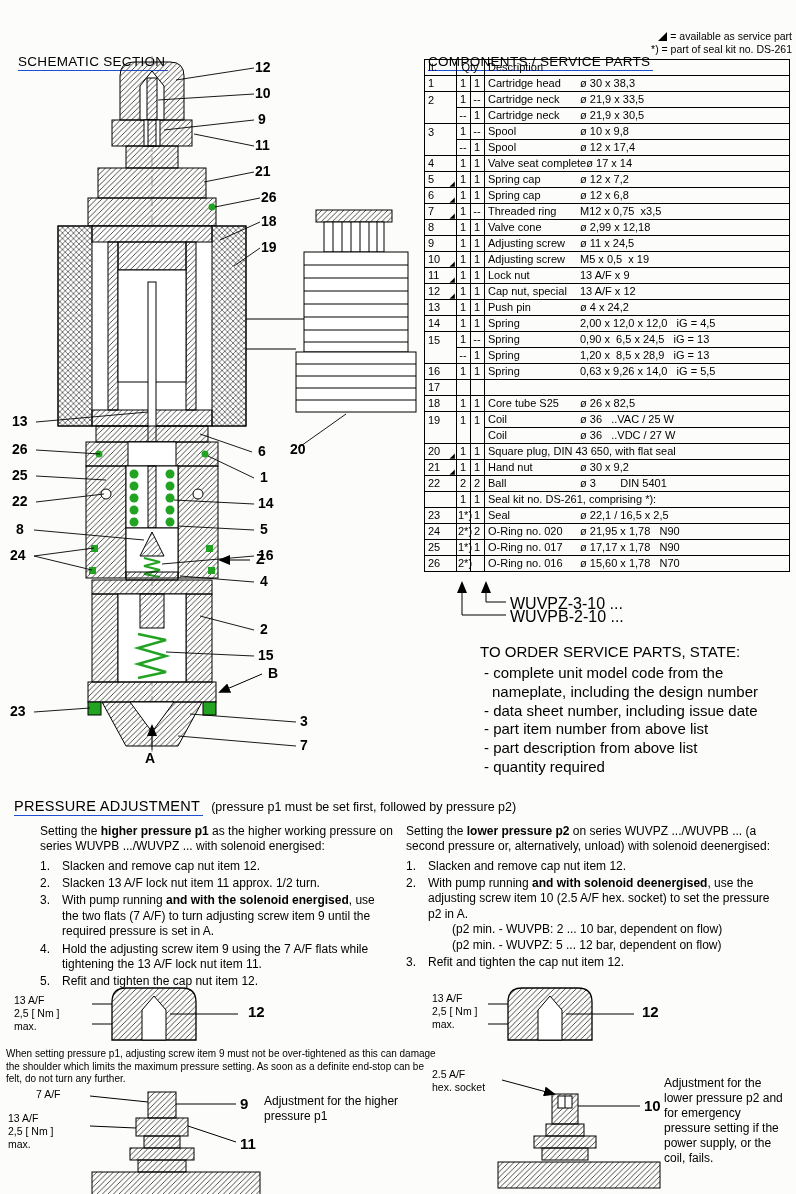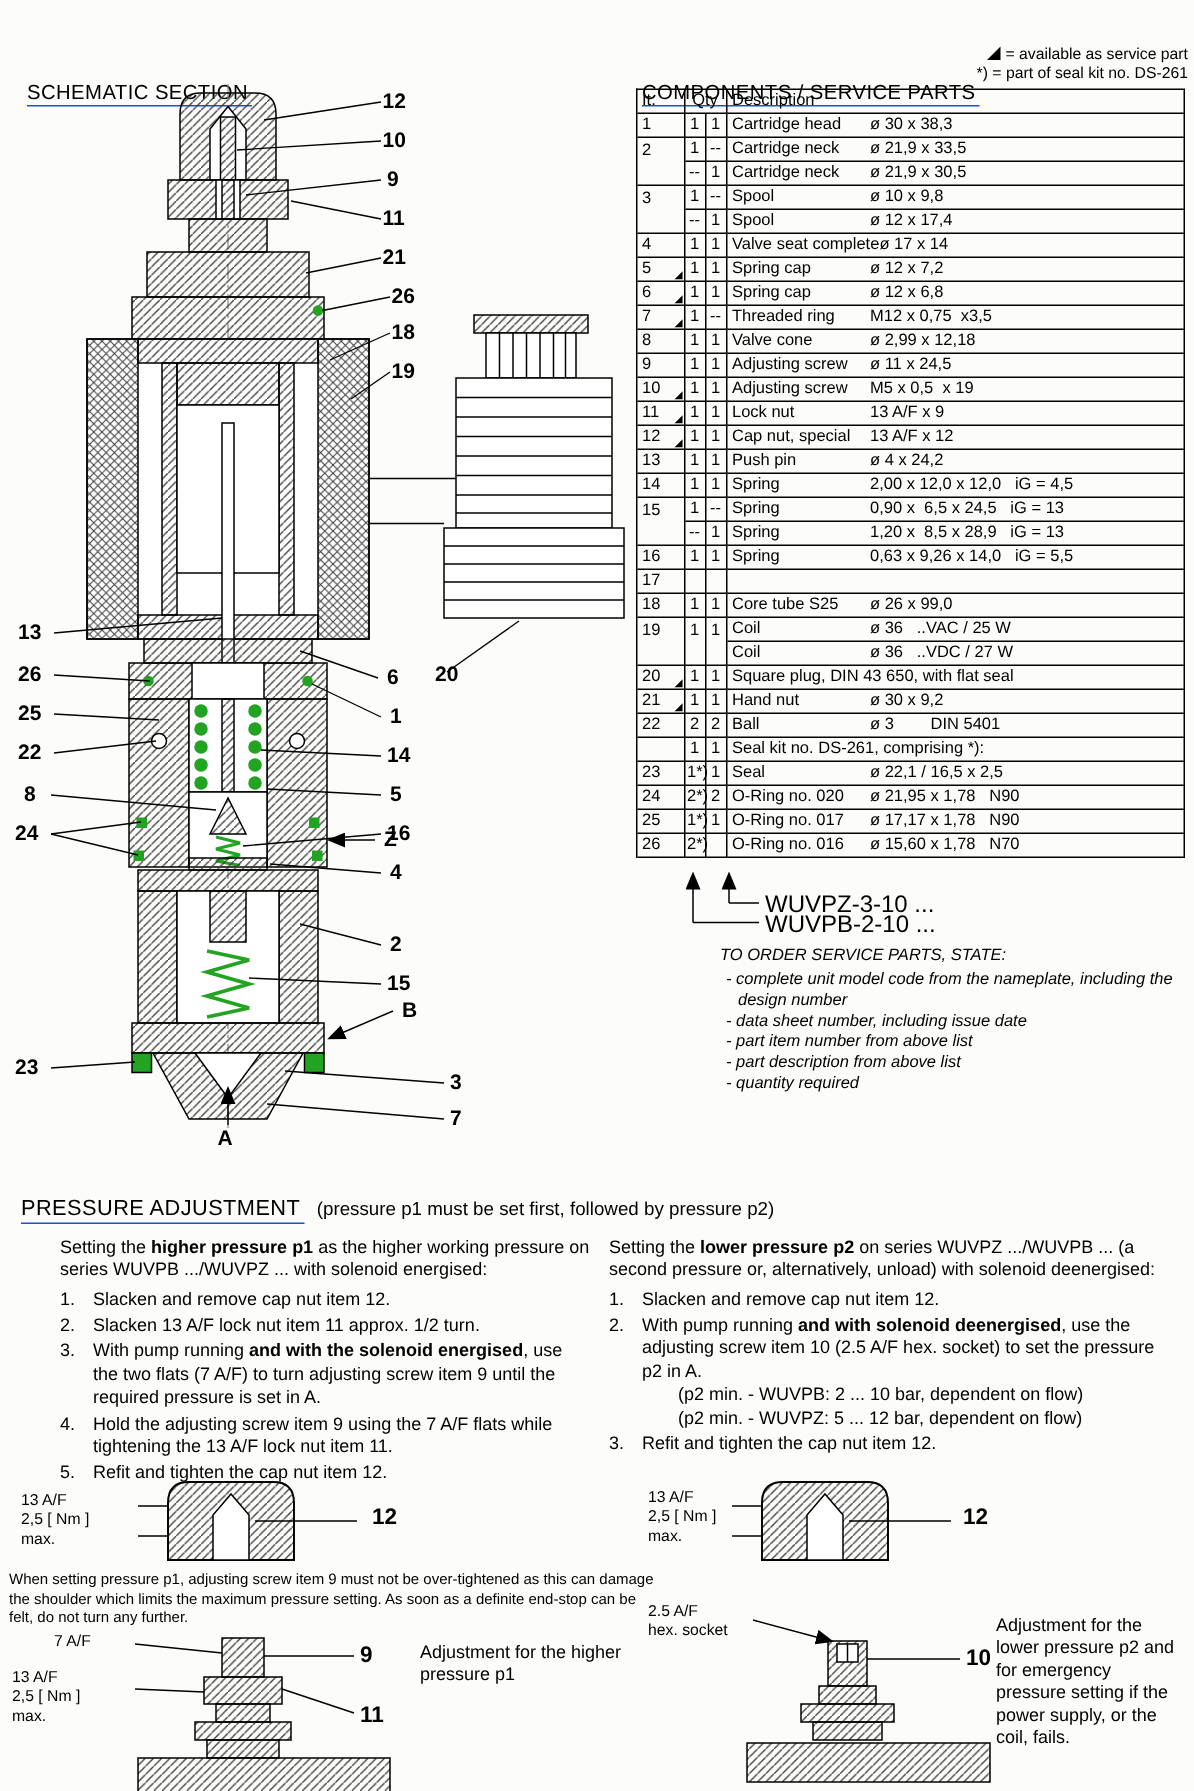--- a/index.html
+++ b/index.html
@@ -31,21 +31,21 @@
   table.parts .q{width:24px;text-align:center;padding-left:1px;}
   table.parts th.q{text-align:center;}
   table.parts .ds .d{display:inline-block;min-width:92px;white-space:pre;}
   table.parts .ds .s{white-space:pre;}
   table.parts .mark{position:absolute;right:1px;bottom:0;font-size:7px;line-height:7px;}
   tr[data-merge="it"] td:first-child{border-bottom:none;}
   tr[data-merge="itq"] td:nth-child(-n+3){border-bottom:none;}
   .models{position:relative;height:48px;margin-top:3px;}
   .mlabel{position:absolute;font-size:16px;white-space:pre;}
   .m1{left:86px;top:20px;} .m2{left:86px;top:33px;}
-  .order{margin-left:56px;margin-top:8px;font-size:11px;line-height:1.25;width:310px;font-style:italic;}
+  .order{margin-left:56px;margin-top:20px;font-size:15px;line-height:1.25;width:310px;}
   .order .oh{margin-bottom:2px;}
   .order .oi{padding-left:12px;text-indent:-8px;}
   
   .pressure{position:absolute;left:14px;top:750px;width:778px;}
   .phead .utitle{font-size:14.5px;}
   .hnote{font-size:12.5px;margin-left:8px;}
   .pcols{display:flex;margin-top:8px;}
   .pcol{box-sizing:border-box;font-size:12px;line-height:1.28;}
   .pl{width:380px;padding-left:26px;}
   .pr{width:392px;padding-left:12px;}
@@ -438,21 +438,21 @@
           <td class="it"><span>17</span><span class="mark"></span></td>
           <td class="q"></td>
           <td class="q"></td>
           <td class="ds"><span class="d"></span><span class="s"></span></td>
         </tr>
 
         <tr>
           <td class="it"><span>18</span><span class="mark"></span></td>
           <td class="q">1</td>
           <td class="q">1</td>
-          <td class="ds"><span class="d">Core tube S25</span><span class="s">ø 26 x 99,0</span></td>
+          <td class="ds"><span class="d">Core tube S25</span><span class="s">ø 26 x 82,5</span></td>
         </tr>
 
         <tr data-merge="itq">
           <td class="it"><span>19</span><span class="mark"></span></td>
           <td class="q">1</td>
           <td class="q">1</td>
           <td class="ds"><span class="d">Coil</span><span class="s">ø 36   ..VAC / 25 W</span></td>
         </tr>
 
         <tr>
@@ -640,21 +640,21 @@
       <rect x="50" y="34" width="52" height="18" fill="url(#hA)"></rect>
       <rect x="58" y="52" width="36" height="12" fill="url(#hA)"></rect>
       <rect x="44" y="64" width="64" height="12" fill="url(#hA)"></rect>
       <rect x="52" y="76" width="48" height="12" fill="url(#hA)"></rect>
       <rect x="6" y="88" width="168" height="26" fill="url(#hA)"></rect>
       <line x1="90" y1="20" x2="150" y2="20"></line>
       <line x1="102" y1="42" x2="150" y2="58"></line>
     </g>
   </svg>
   <div class="abs bcall" style="left:240px;top:118px;">9</div>
-  <div class="abs bcap" style="left:264px;top:116px;width:150px;margin-left:16px;">Adjustment for the higher pressure p1</div>
+  <div class="abs bcap" style="left:264px;top:116px;width:150px;">Adjustment for the higher pressure p1</div>
   <div class="abs bcall" style="left:240px;top:158px;">11</div>
 
   <div class="abs smalllabel" style="left:432px;top:14px;">
     <div>13 A/F</div>
     <div>2,5 [ Nm ]</div>
     <div>max.</div>
   </div>
   <svg class="abs" style="left:486px;top:2px;" width="152" height="64">
     <g stroke="#000" stroke-width="1" fill="none">
       <line x1="2" y1="24" x2="22" y2="24"></line>

